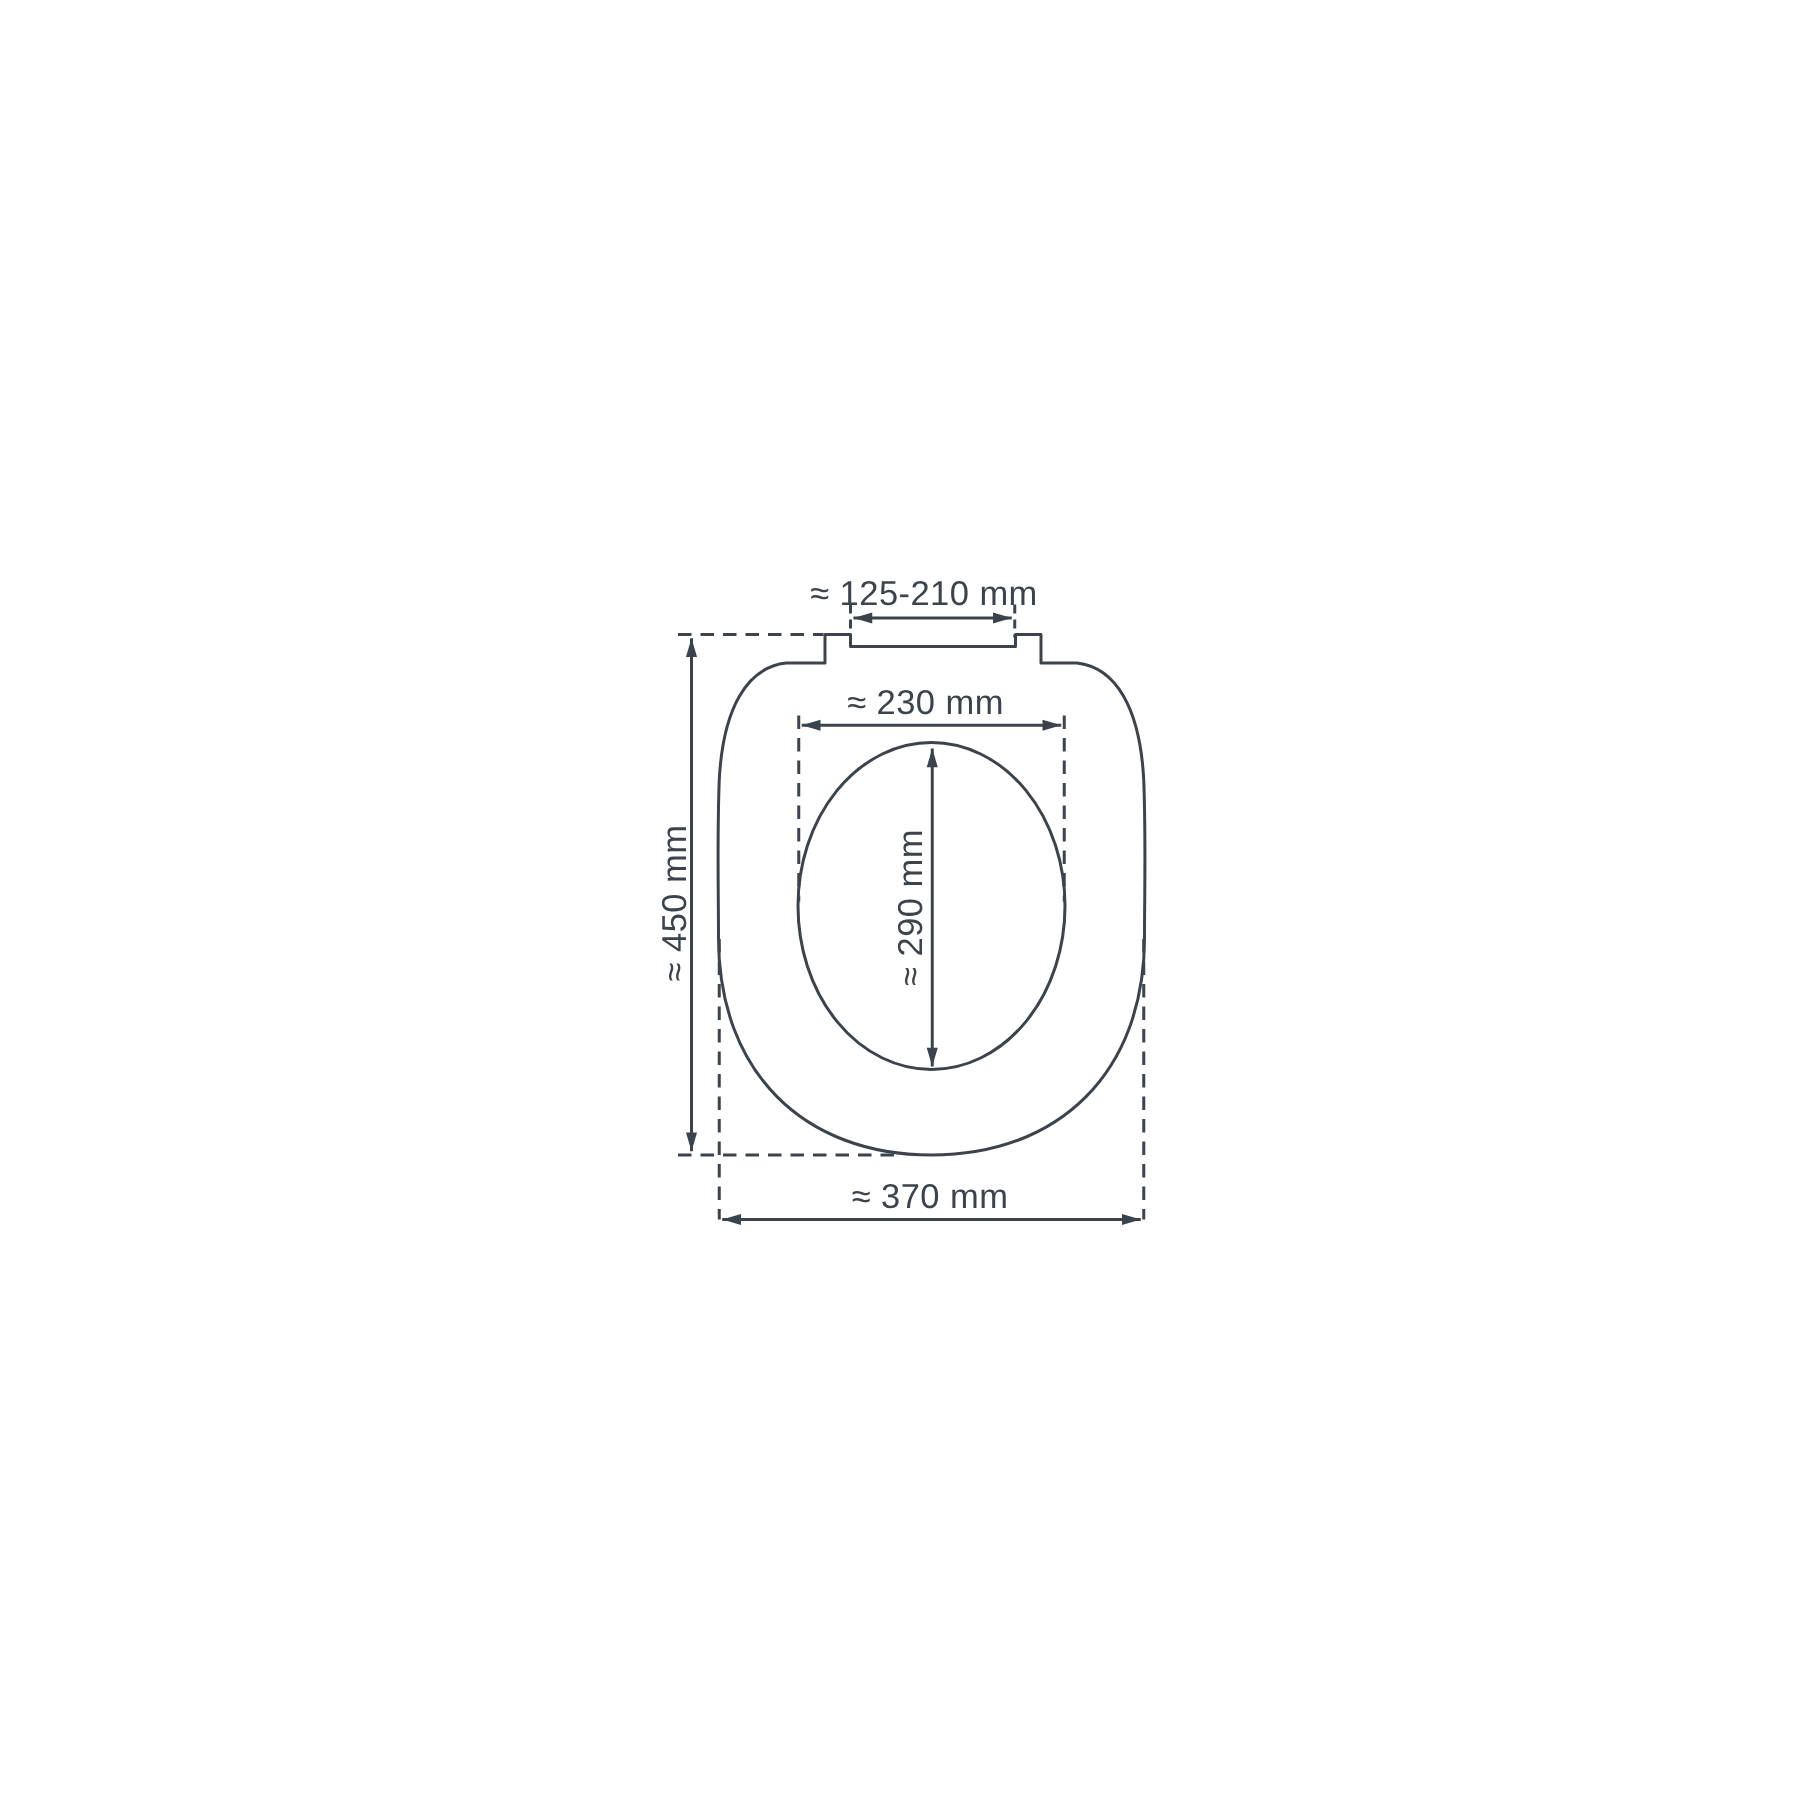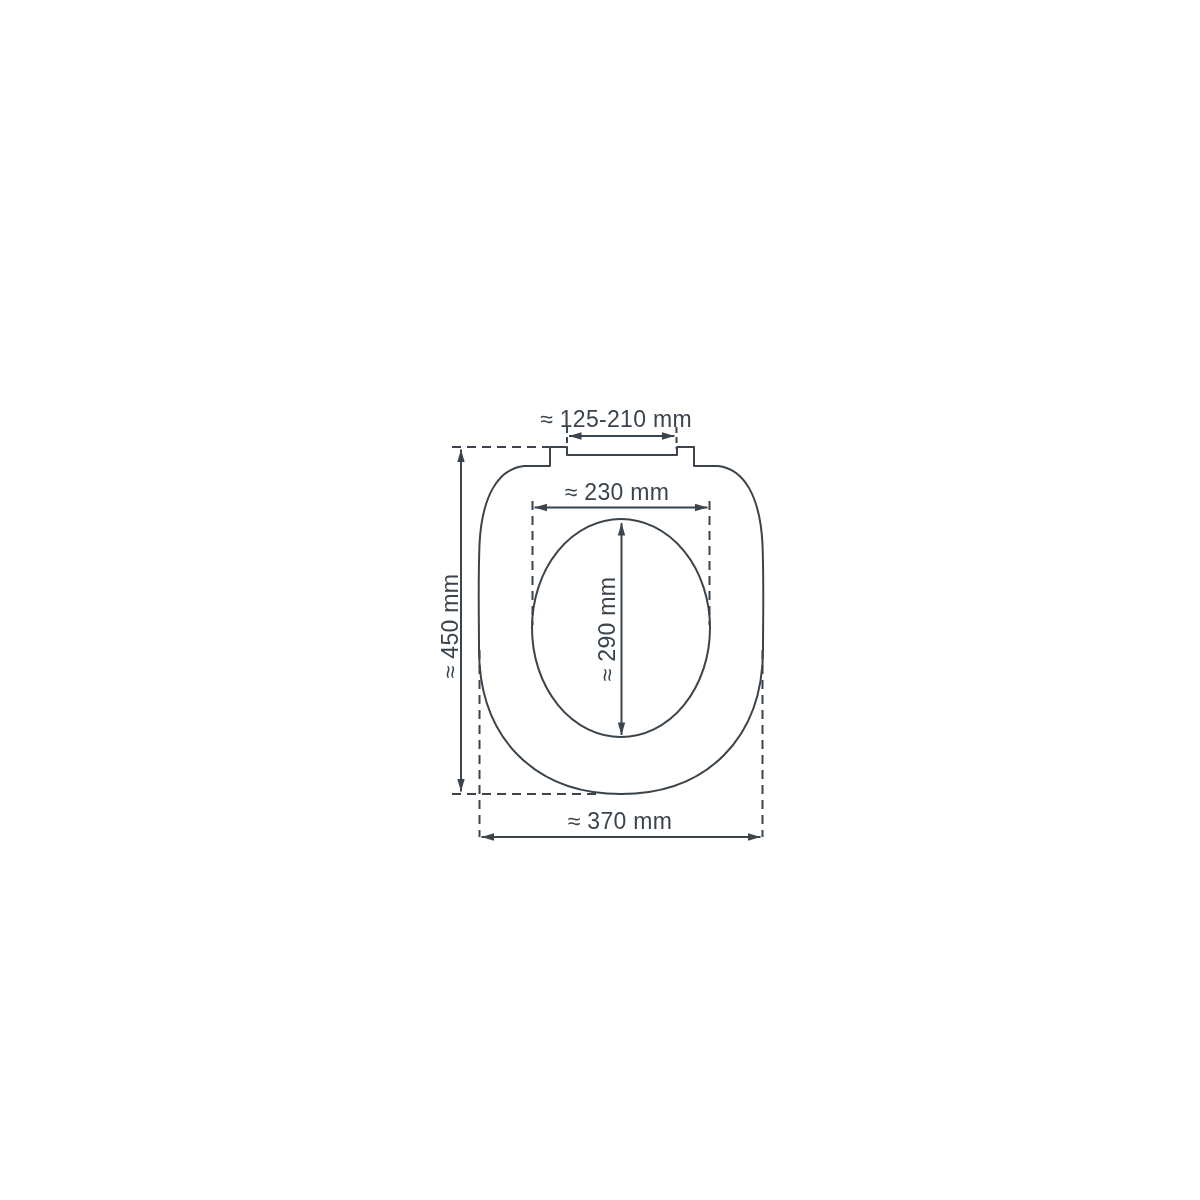--- a/index.html
+++ b/index.html
@@ -7,21 +7,20 @@
     padding: 0;
     background: #ffffff;
     font-family: "Liberation Sans", sans-serif;
   }
   .stage {
     position: relative;
     width: 1200px;
     height: 1027px;
     background: #ffffff;
     overflow: hidden;
-    margin-top: 24px;
   }
   svg.diagram {
     position: absolute;
     left: 0;
     top: 0;
     width: 1200px;
     height: 1200px;
   }
   .outline {
     fill: none;

